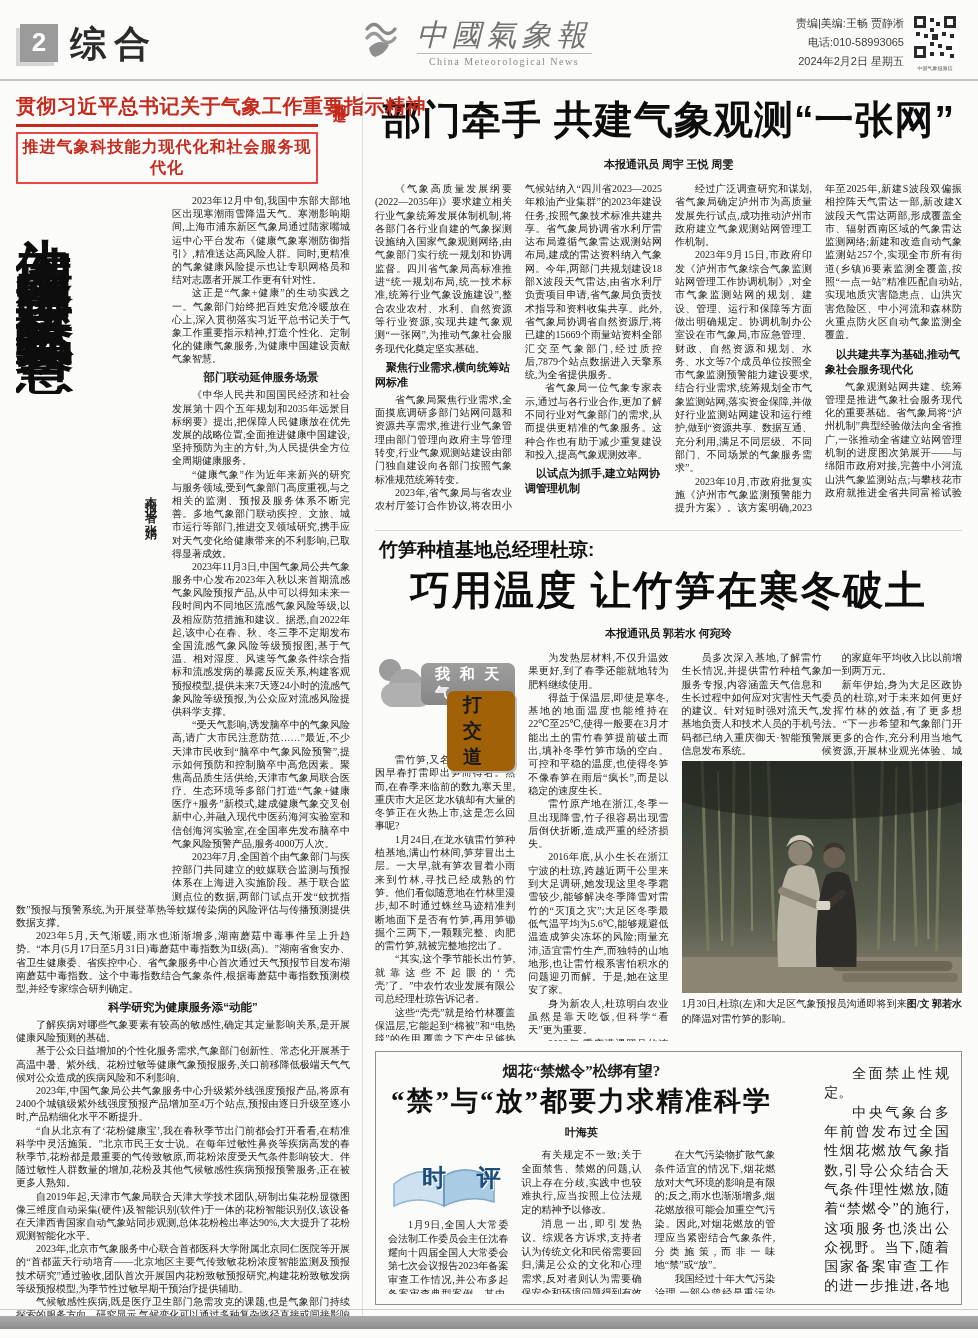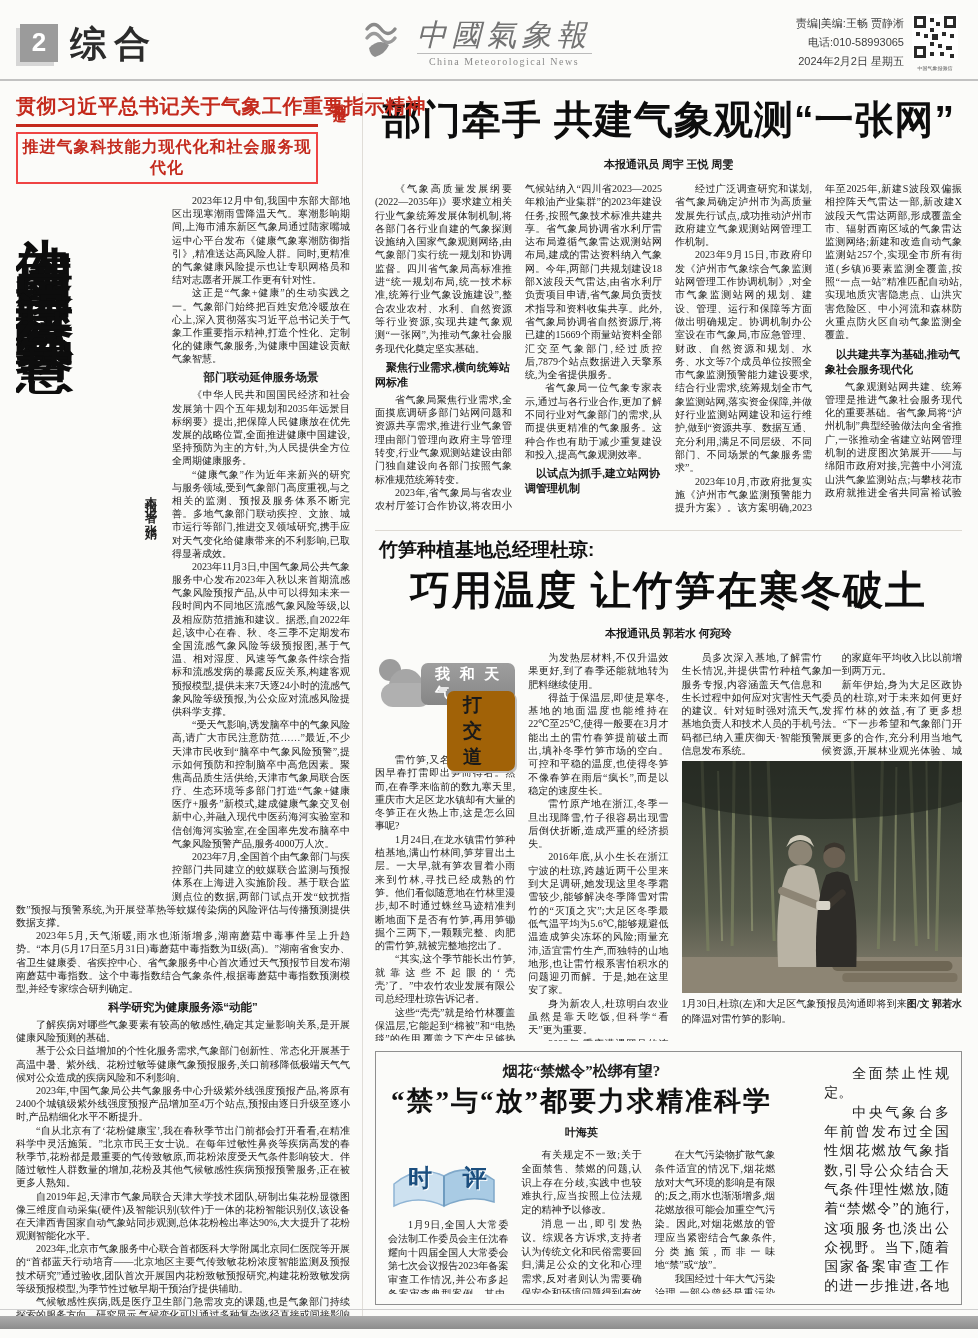--- a/index.html
+++ b/index.html
@@ -75,21 +75,21 @@
   
   .art4{border:1px solid #8f8f8f;margin-top:10px;padding:10px 12px;display:flex;gap:13px;height:232px;}
   .a4left{flex:3.1;min-width:0;display:flex;flex-direction:column;}
   .kicker4{text-align:center;font-size:15px;font-weight:700;margin:0 0 2px;color:#222;}
   .head4{text-align:center;font:900 27px "Liberation Serif",serif;letter-spacing:2px;margin:0 0 6px;color:#111;}
   .author4{text-align:center;font-size:11px;font-weight:700;margin:0 0 8px;}
   .a4cols{display:flex;gap:13px;flex:1;overflow:hidden;font-size:10px;line-height:1.38;text-align:justify;}
   .a4col{flex:1;min-width:0;}
   .a4col4{flex:1;min-width:0;font-size:14px;line-height:1.38;overflow:hidden;text-align:justify;padding-top:2px;margin-left:36px;}
   .badge4{position:relative;height:62px;margin:2px 0 6px;}
-  .badge4 .bk-txt{position:absolute;left:20px;top:12px;font:900 24px "Liberation Sans",sans-serif;
+  .badge4 .bk-txt{position:absolute;left:34px;top:12px;font:900 24px "Liberation Sans",sans-serif;
                   color:#1b4e7e;letter-spacing:12px;white-space:nowrap;text-shadow:1px 1px 0 #fff;}
   
   .foot-line{position:absolute;left:0;right:0;bottom:28px;height:1px;background:#cfcfcf;}
   .foot-bar{position:absolute;left:0;right:0;bottom:9px;height:13px;background:linear-gradient(#adadad,#8c8c8c);}
 </style>
 </head>
 <body>
 
 <div class="page">
 

